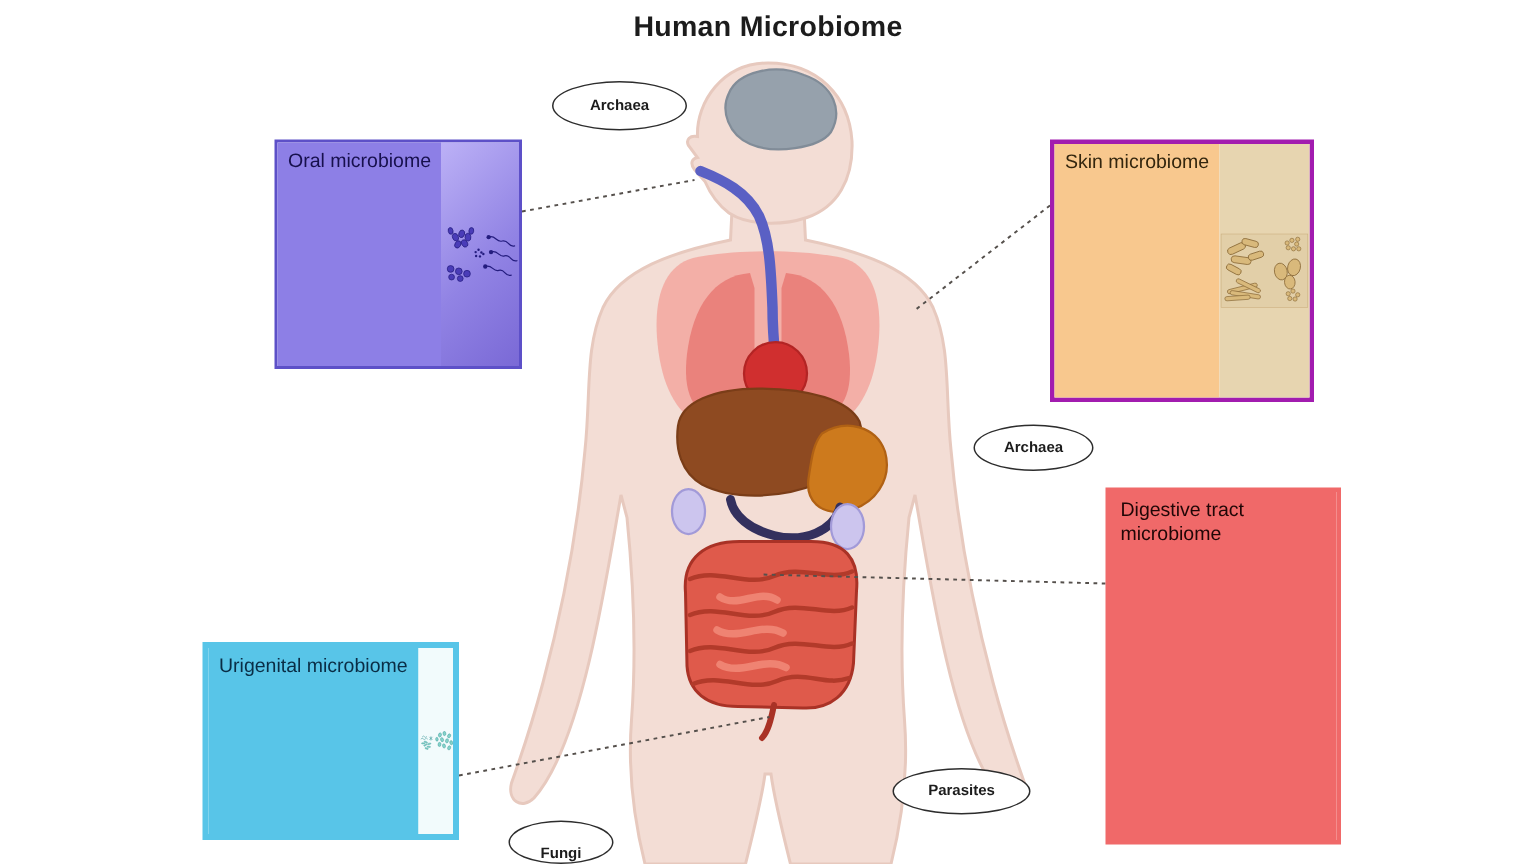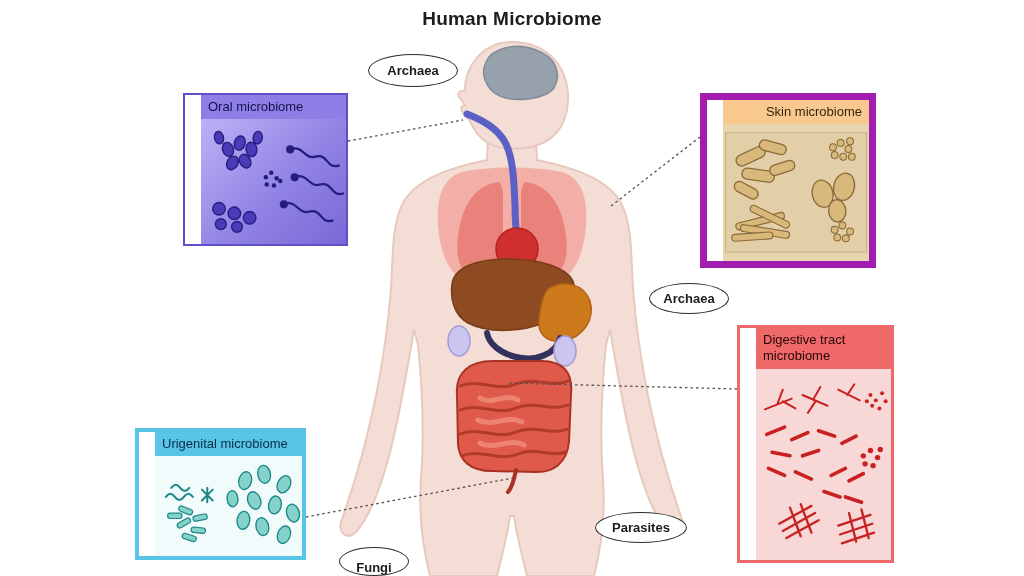--- a/index.html
+++ b/index.html
@@ -16,41 +16,41 @@
     z-index:3; letter-spacing:.2px;
   }
 
   .bodysvg { position:absolute; inset:0; z-index:1; }
 
   
   .oval {
     position:absolute; z-index:2;
     background:#ffffff; border:1.6px solid #2d2d2d; border-radius:50%;
     display:flex; align-items:center; justify-content:center;
-    font-weight:bold; font-size:13px; color:#1c1c1c;
+    font-weight:bold; font-size:10px; color:#1c1c1c;
   }
   #lbl-archaea   { left:368px; top:54px;  width:90px; height:33px; }
   #lbl-bacteria  { left:282px; top:299px; width:97px; height:33px; }
   #lbl-viruses   { left:649px; top:283px; width:80px; height:31px; }
   #lbl-fungi     { left:339px; top:547px; width:70px; height:29px;align-items:flex-end; }
   #lbl-parasites { left:595px; top:512px; width:92px; height:31px; }
 
   
-  .panel { position:absolute; z-index:2; display:flex; flex-direction:column;padding-left:16px; }
+  .panel { position:absolute; z-index:2; display:flex; flex-direction:row; }
   .panel-header {
     font-size:13px; line-height:1.25; padding:4px 7px; color:#17123f;
   }
   .panel-body { flex:1; position:relative; overflow:hidden; }
   .panel-body svg { position:absolute; inset:0; width:100%; height:100%; }
 
   #panel-oral { left:183px; top:93px; width:165px; height:153px; border:2px solid #5d50c8; }
   #panel-oral .panel-header { background:#8d7fe6; color:#17104d; }
   #panel-oral .panel-body { background:linear-gradient(135deg,#bcb1f6 0%,#9183e4 55%,#7a69d6 100%); }
 
-  #panel-skin { left:700px; top:93px; width:176px; height:175px; border:7px solid #a21caf;text-align:right; }
+  #panel-skin { left:700px; top:93px; width:176px; height:175px; border:3px solid #a21caf;text-align:right; }
   #panel-skin .panel-header { background:#f8c88e; color:#33260e; }
   #panel-skin .panel-body { background:#e7d5b0; }
 
   #panel-digestive { left:737px; top:325px; width:157px; height:238px; border:3px solid #f06969; }
   #panel-digestive .panel-header { background:#f06969; color:#200606; }
   #panel-digestive .panel-body { background:#f8d7d7; }
 
   #panel-uro { left:135px; top:428px; width:171px; height:132px; border:4px solid #58c5e8; }
   #panel-uro .panel-header { background:#58c5e8; color:#0a2d45; }
   #panel-uro .panel-body { background:#f2fbfc; }

